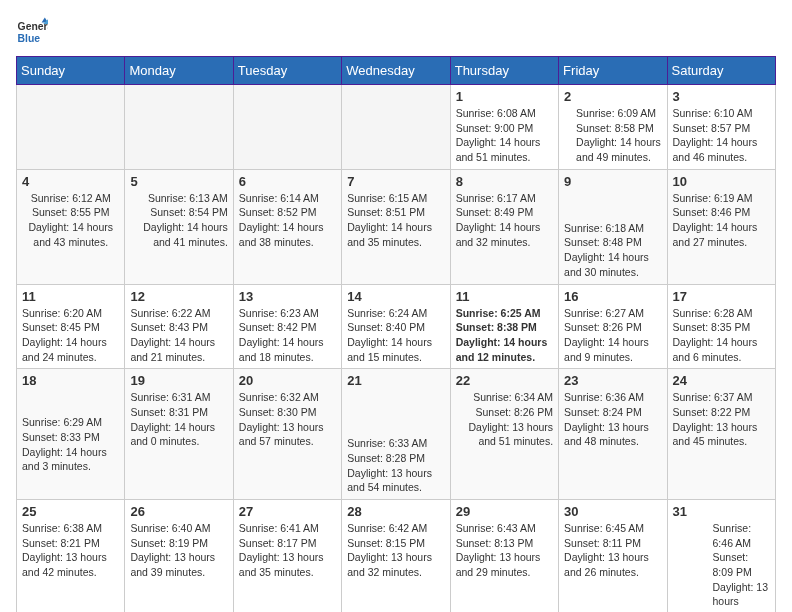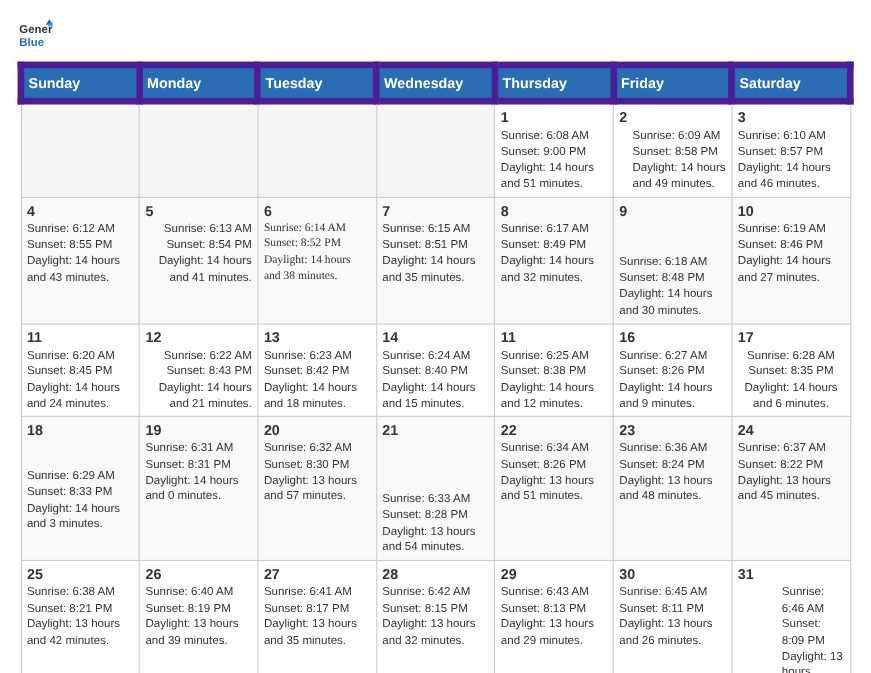--- a/index.html
+++ b/index.html
@@ -40,24 +40,24 @@
     }
     .calendar {
       width: 100%;
       border-collapse: collapse;
       margin-top: 8px;
     }
     .calendar th {
       background: #2a6db5;
       color: #fff;
       font-size: 13px;
-      font-weight: bold;
+      font-weight: normal;
       padding: 6px 4px;
       text-align: left;
-      border: 6px solid #4c1d95;
+      border: 1px solid #4c1d95;
     }
     .calendar td {
       border: 1px solid #ccc;
       vertical-align: top;
       padding: 4px 5px;
       font-size: 11px;
       color: #333;
       background: #fff;
       min-height: 80px;
       width: 14.28%;
@@ -137,35 +137,35 @@
           <span class="day-number">3</span>
           <div class="day-info" style="white-space: pre-line;">Sunrise: 6:10 AM
 Sunset: 8:57 PM
 Daylight: 14 hours
 and 46 minutes.</div>
         </td>
       </tr>
       <tr class="row-alt">
         <td>
           <span class="day-number">4</span>
-          <div class="day-info" style="white-space: pre-line;">Sunrise: 6:12 AM
+          <div class="day-info" style="white-space: pre-line; text-align: center;">Sunrise: 6:12 AM
 Sunset: 8:55 PM
 Daylight: 14 hours
 and 43 minutes.</div>
         </td>
         <td>
           <span class="day-number">5</span>
           <div class="day-info" style="white-space: pre-line; text-align: right;">Sunrise: 6:13 AM
 Sunset: 8:54 PM
 Daylight: 14 hours
 and 41 minutes.</div>
         </td>
         <td>
           <span class="day-number">6</span>
-          <div class="day-info" style="white-space: pre-line; font-family: Liberation Serif, serif;">Sunrise: 6:14 AM
+          <div class="day-info" style="white-space: pre-line;">Sunrise: 6:14 AM
 Sunset: 8:52 PM
 Daylight: 14 hours
 and 38 minutes.</div>
         </td>
         <td>
           <span class="day-number">7</span>
           <div class="day-info" style="white-space: pre-line;">Sunrise: 6:15 AM
 Sunset: 8:51 PM
 Daylight: 14 hours
 and 35 minutes.</div>
@@ -195,56 +195,56 @@
       <tr>
         <td>
           <span class="day-number">11</span>
           <div class="day-info" style="white-space: pre-line;">Sunrise: 6:20 AM
 Sunset: 8:45 PM
 Daylight: 14 hours
 and 24 minutes.</div>
         </td>
         <td>
           <span class="day-number">12</span>
-          <div class="day-info" style="white-space: pre-line; text-align: right;">Sunrise: 6:22 AM
+          <div class="day-info" style="white-space: pre-line;">Sunrise: 6:22 AM
 Sunset: 8:43 PM
 Daylight: 14 hours
 and 21 minutes.</div>
         </td>
         <td>
           <span class="day-number">13</span>
           <div class="day-info" style="white-space: pre-line;">Sunrise: 6:23 AM
 Sunset: 8:42 PM
 Daylight: 14 hours
 and 18 minutes.</div>
         </td>
         <td>
           <span class="day-number">14</span>
           <div class="day-info" style="white-space: pre-line;">Sunrise: 6:24 AM
 Sunset: 8:40 PM
 Daylight: 14 hours
 and 15 minutes.</div>
         </td>
         <td>
           <span class="day-number">11</span>
-          <div class="day-info" style="white-space: pre-line;">Sunrise: 6:25 AM
+          <div class="day-info" style="white-space: pre-line; font-weight: bold;">Sunrise: 6:25 AM
 Sunset: 8:38 PM
 Daylight: 14 hours
 and 12 minutes.</div>
         </td>
         <td>
           <span class="day-number">16</span>
           <div class="day-info" style="white-space: pre-line;">Sunrise: 6:27 AM
 Sunset: 8:26 PM
 Daylight: 14 hours
 and 9 minutes.</div>
         </td>
         <td>
           <span class="day-number">17</span>
-          <div class="day-info" style="white-space: pre-line; text-align: center;">Sunrise: 6:28 AM
+          <div class="day-info" style="white-space: pre-line;">Sunrise: 6:28 AM
 Sunset: 8:35 PM
 Daylight: 14 hours
 and 6 minutes.</div>
         </td>
       </tr>
       <tr class="row-alt">
         <td>
           <span class="day-number">18</span>
           <div class="day-info" style="white-space: pre-line; margin-top: 27px;">Sunrise: 6:29 AM
 Sunset: 8:33 PM
@@ -267,21 +267,21 @@
         </td>
         <td>
           <span class="day-number">21</span>
           <div class="day-info" style="white-space: pre-line; margin-top: 48px;">Sunrise: 6:33 AM
 Sunset: 8:28 PM
 Daylight: 13 hours
 and 54 minutes.</div>
         </td>
         <td>
           <span class="day-number">22</span>
-          <div class="day-info" style="white-space: pre-line;">Sunrise: 6:34 AM
+          <div class="day-info" style="white-space: pre-line; text-align: right;">Sunrise: 6:34 AM
 Sunset: 8:26 PM
 Daylight: 13 hours
 and 51 minutes.</div>
         </td>
         <td>
           <span class="day-number">23</span>
           <div class="day-info" style="white-space: pre-line;">Sunrise: 6:36 AM
 Sunset: 8:24 PM
 Daylight: 13 hours
 and 48 minutes.</div>

